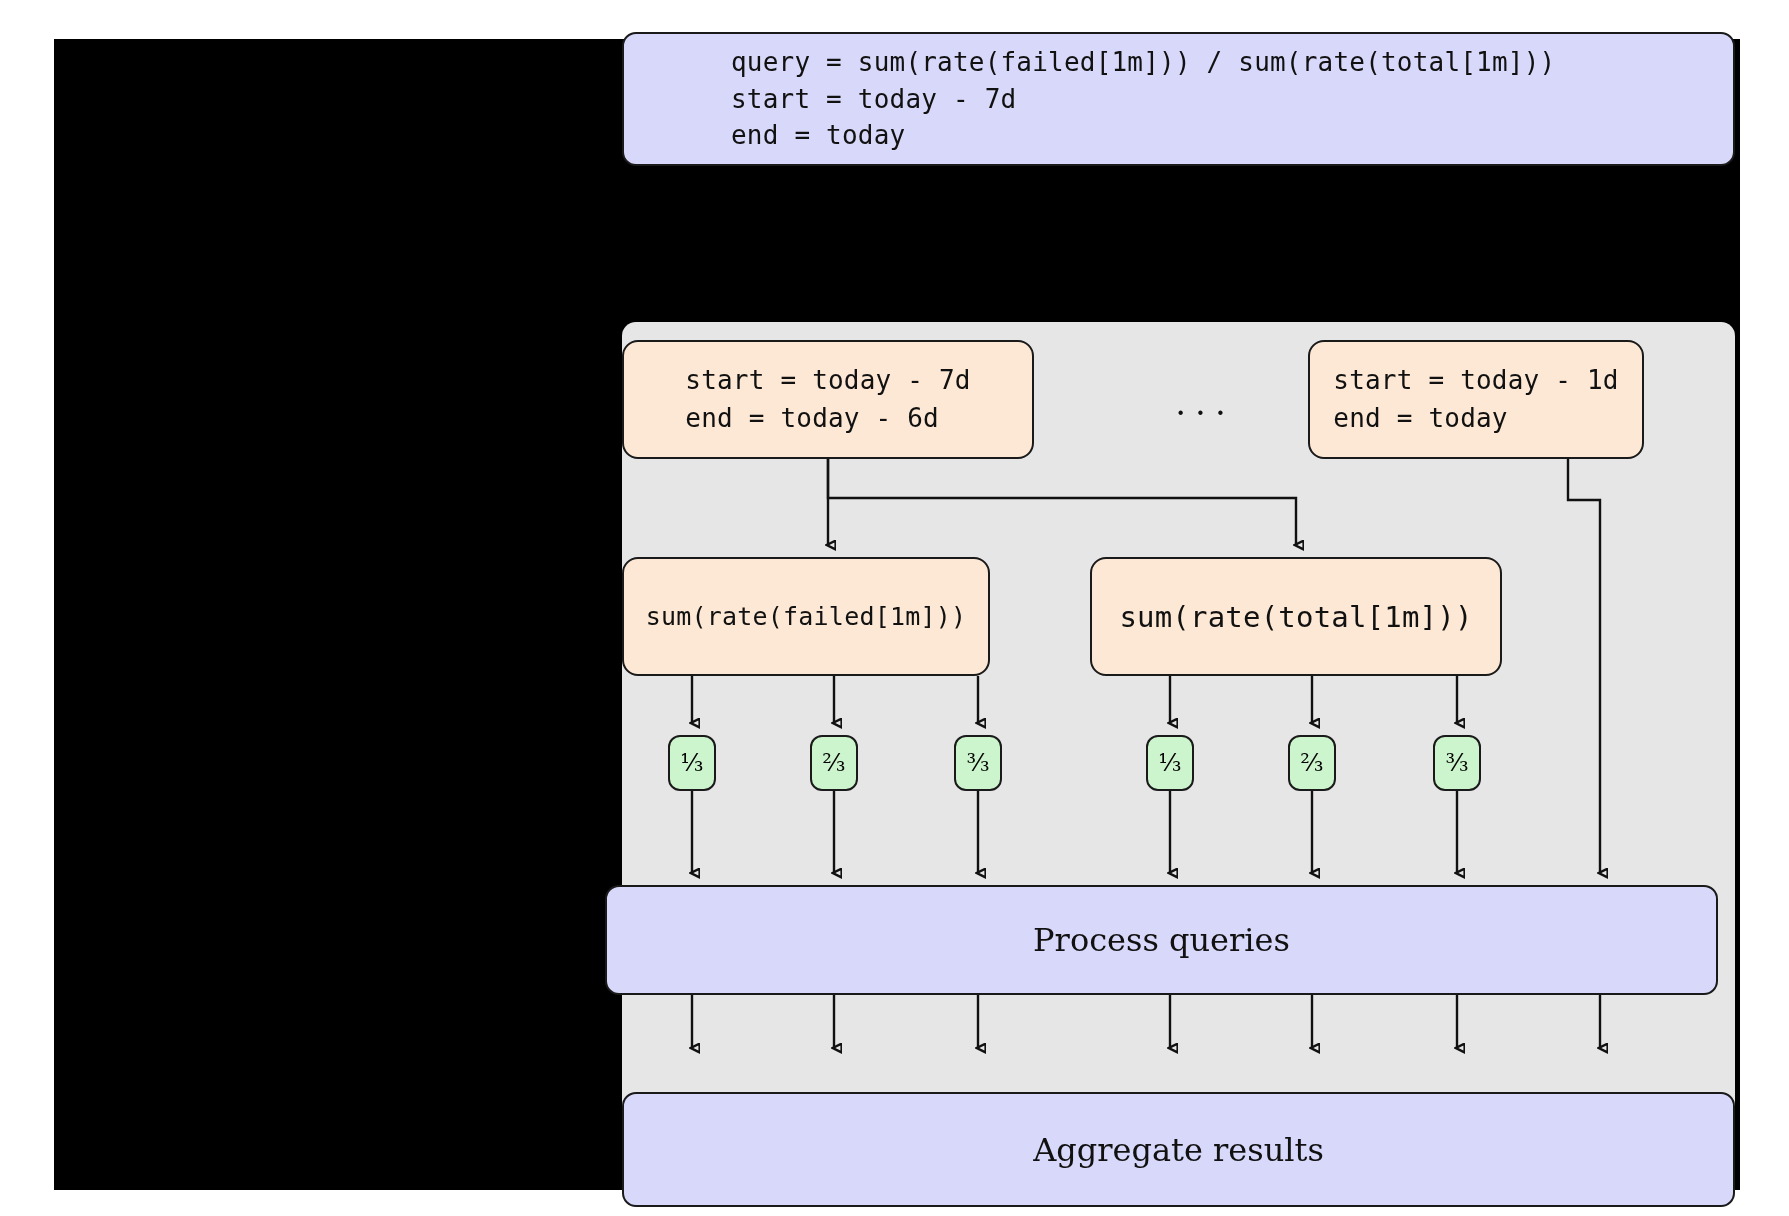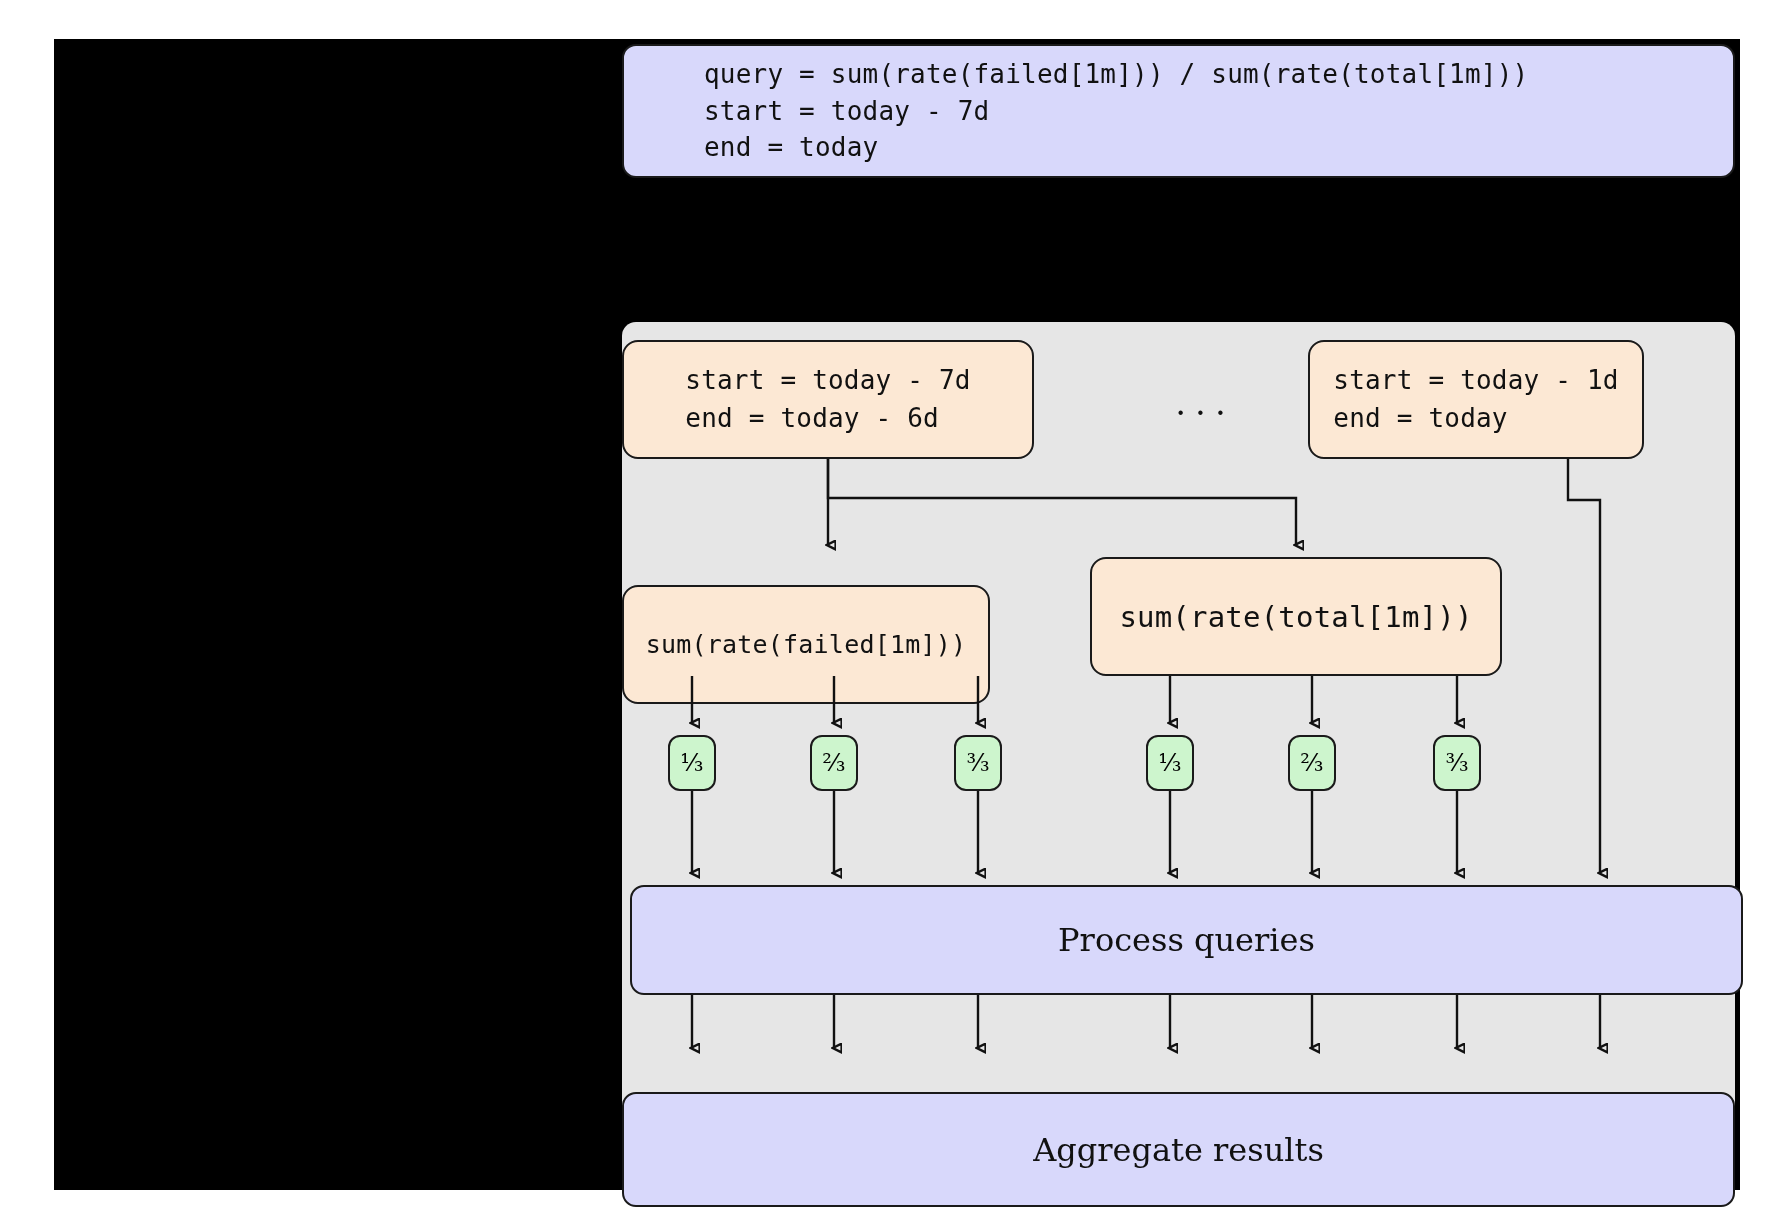--- a/index.html
+++ b/index.html
@@ -21,45 +21,45 @@
 
   .node.mono{font-family:"DejaVu Sans Mono","Liberation Mono",monospace;
              color:#111;letter-spacing:.2px;}
   .node.serif{font-family:"DejaVu Serif","Liberation Serif",serif;color:#111;}
 
   .purple{background:#d8d8fb;border-radius:14px;}
   .orange{background:#fce8d4;border-radius:16px;}
   .green{background:#cdf5cd;border-radius:12px;}
 
   
-  #query-box{left:622px;top:44px;width:1113px;height:134px;
-             justify-content:flex-start;align-items:center;padding-left:80px;}
+  #query-box{left:622px;top:32px;width:1113px;height:134px;
+             justify-content:flex-start;align-items:center;padding-left:107px;}
   #query-box .code{font-size:26px;line-height:1.42;white-space:pre;text-align:left;}
 
   
   #range-first{left:622px;top:340px;width:412px;height:119px;}
   #range-last{left:1308px;top:340px;width:336px;height:119px;}
   .range .code{font-size:26px;line-height:1.45;white-space:pre;text-align:left;}
 
   
   #ellipsis{position:absolute;left:1145px;top:378px;width:120px;height:50px;
             display:flex;align-items:center;justify-content:center;
             font-family:"DejaVu Serif","Liberation Serif",serif;
             font-size:34px;letter-spacing:9px;color:#111;}
 
   
-  #subq-0{left:622px;top:557px;width:368px;height:119px;font-size:25px;margin-top:28px;}
+  #subq-0{left:622px;top:557px;width:368px;height:119px;font-size:25px;}
   #subq-1{left:1090px;top:557px;width:412px;height:119px;font-size:29px;}
 
   
   .chunk{width:48px;height:56px;font-family:"DejaVu Serif","Liberation Serif",serif;
          font-size:24px;}
 
   
-  #process-box{left:630px;top:885px;width:1113px;height:110px;font-size:32px;}
+  #process-box{left:605px;top:885px;width:1113px;height:110px;font-size:32px;}
   #aggregate-box{left:622px;top:1092px;width:1113px;height:115px;font-size:32px;}
 
   svg.wires{position:absolute;left:0;top:0;width:1789px;height:1216px;overflow:visible;}
   svg.wires path,svg.wires line{fill:none;stroke:#111;stroke-width:2.4px;}
 </style>
 </head>
 <body>
 
 <div id="canvas">
 

